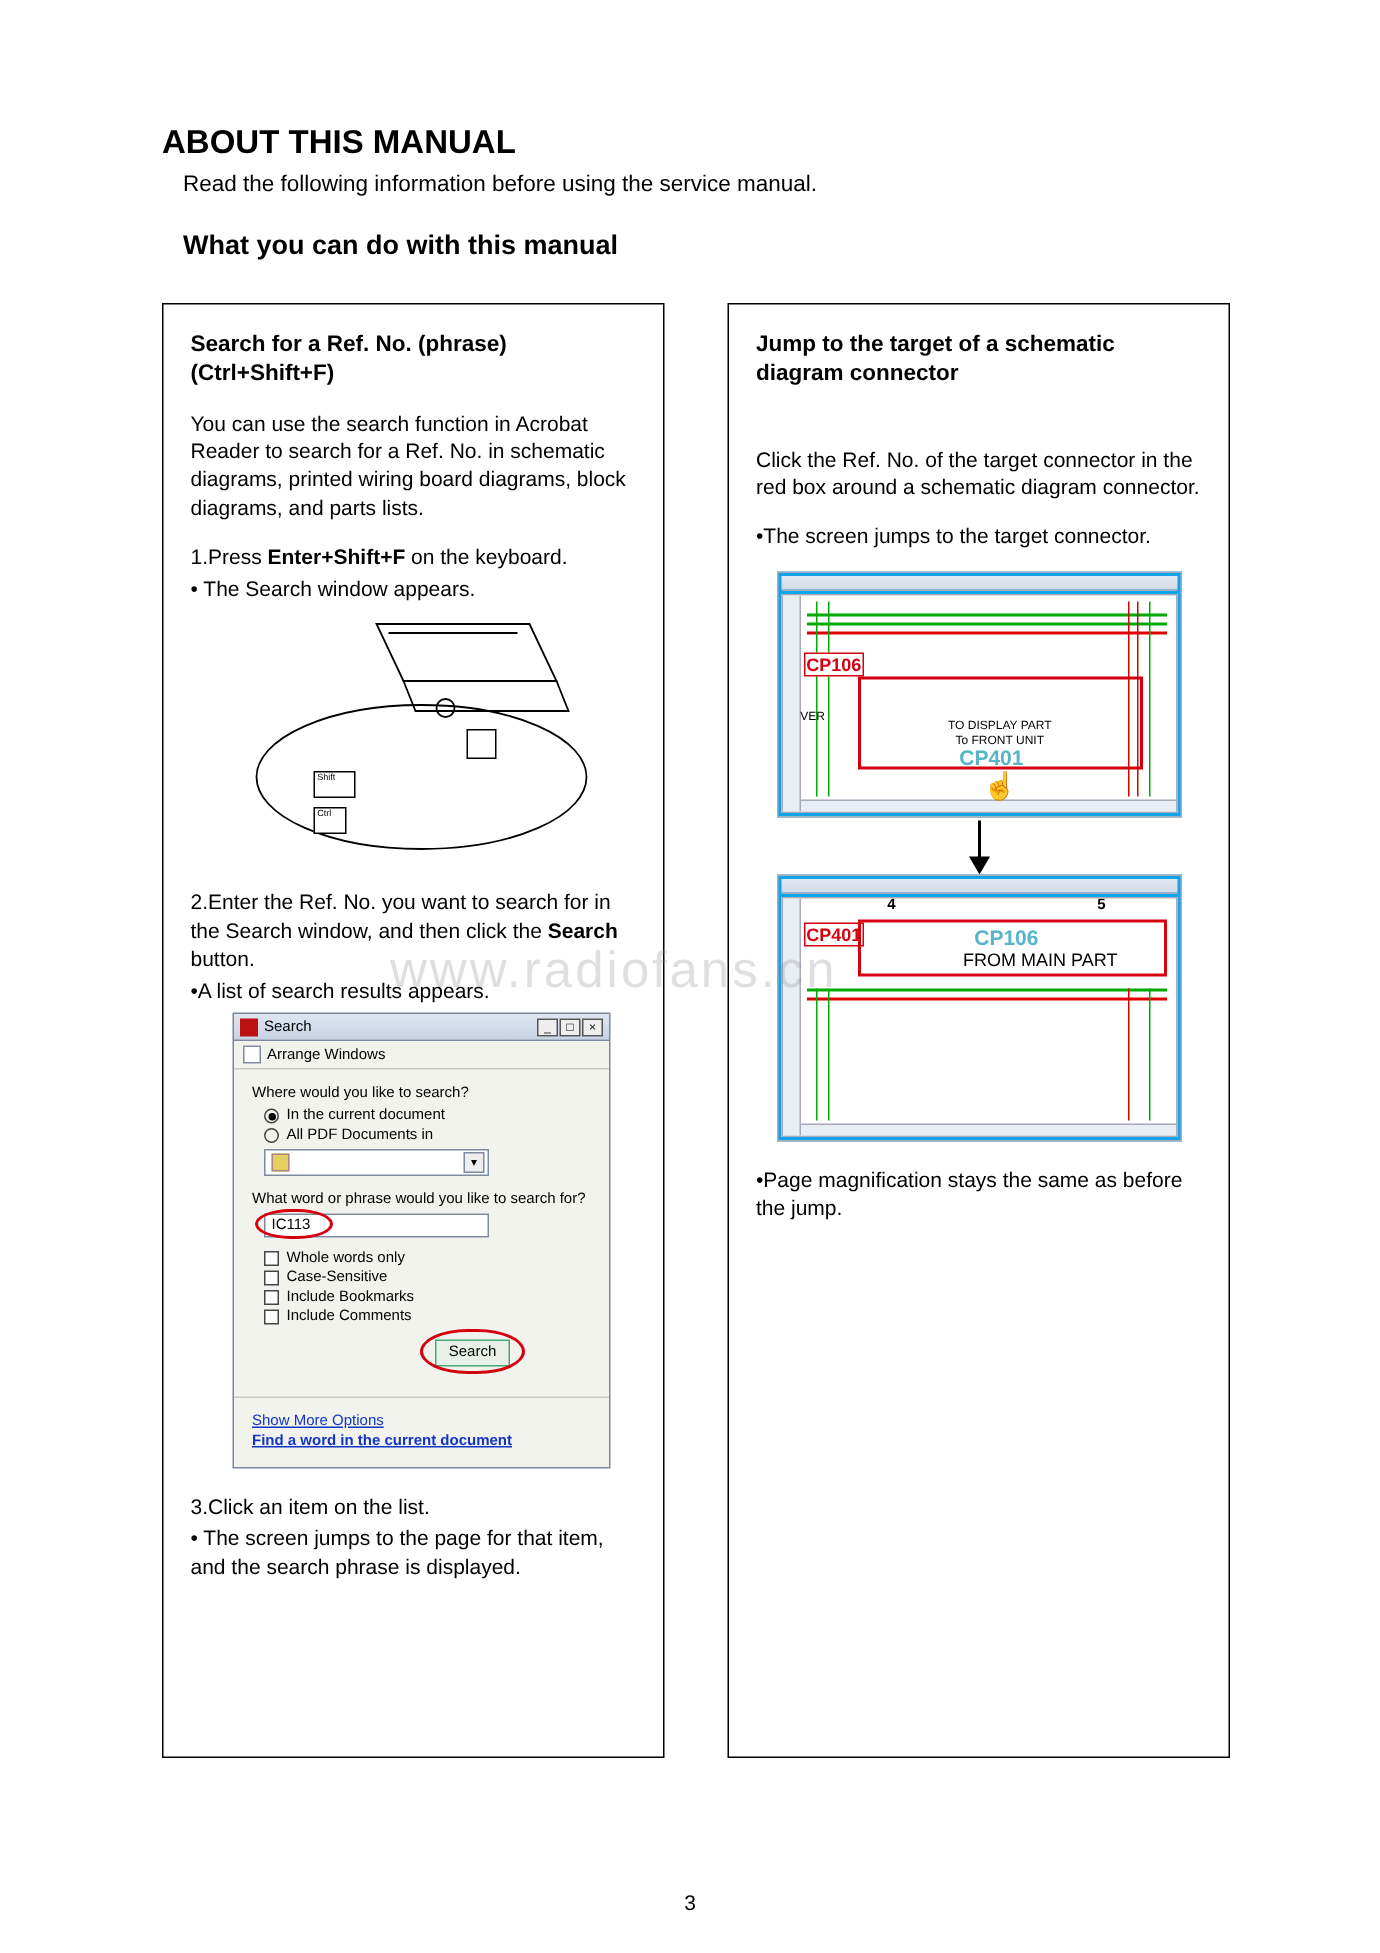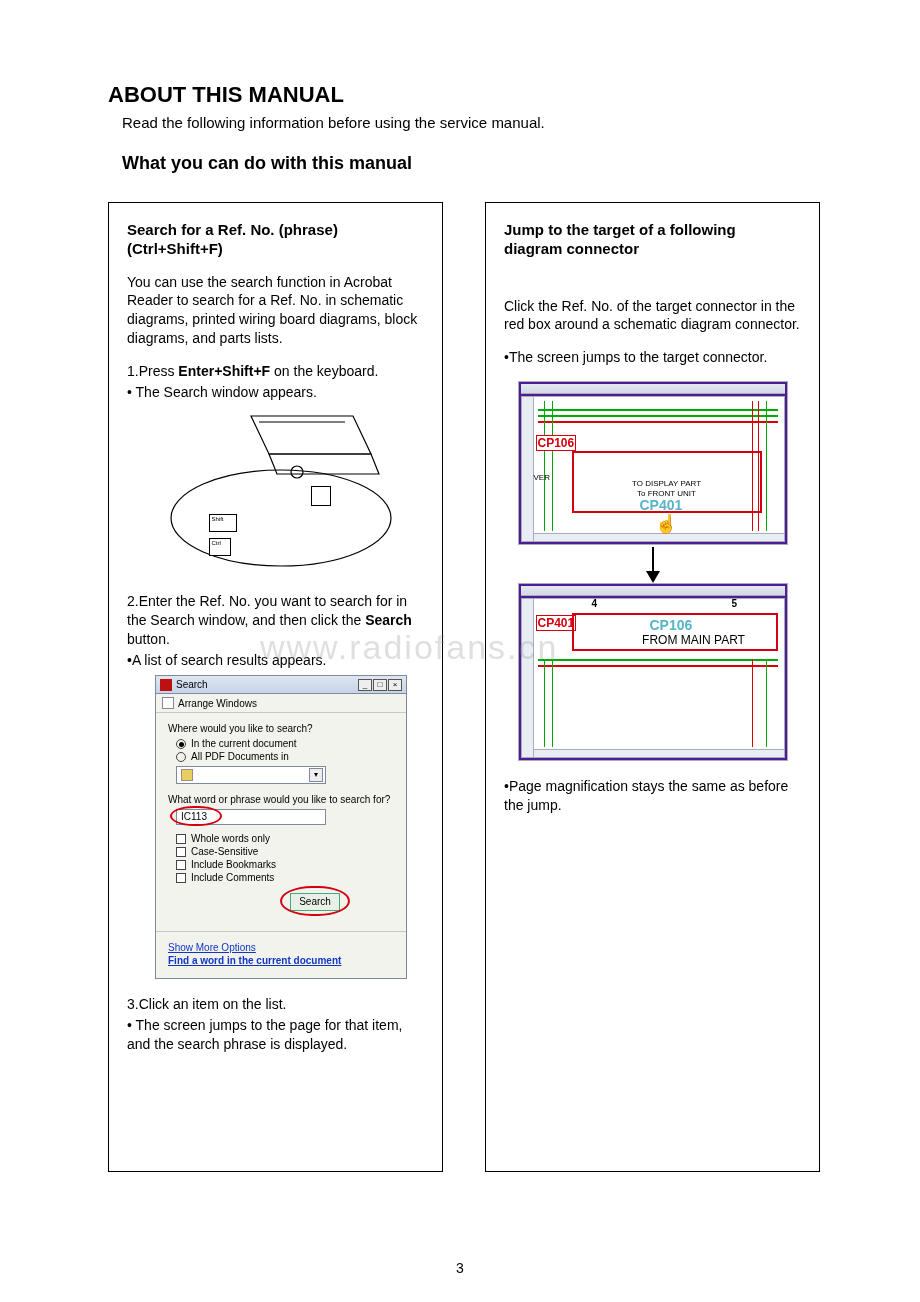--- a/index.html
+++ b/index.html
@@ -159,21 +159,21 @@
   .figB .linkrow.bold { font-weight: bold; }
   .figB .bodylower { border-top: 1px solid #c9c9c2; padding: 8px 10px 10px 12px; }
 
   
   .figC {
     width: 270px;
     margin: 14px auto 16px auto;
   }
   .figC .panel {
     border: 1px solid #aab;
-    background: #4c1d95;
+    background: #0ea5e9;
     padding: 2px 2px 2px 2px;
     position: relative;
   }
   .figC .toolbar {
     height: 10px;
     background: linear-gradient(#e4e8f0,#d2d9e6);
     border-bottom: 1px solid #aab;
     margin-bottom: 2px;
   }
   .figC .canvas {
@@ -355,21 +355,21 @@
       </div>
     </div>
 
     <p class="step">3.Click an item on the list.</p>
     <p class="bullet" style="margin-left:8px">• The screen jumps to the page for that item, and the search phrase is displayed.</p>
   </div>
 
   <div class="column col-right">
 
     <p class="box-title">
-      <span>Jump to the target of a following</span><br>
+      <span>Jump to the target of a schematic</span><br>
       <span>diagram connector</span>
     </p>
 
     <div style="height:24px"></div>
 
     <p class="box-text">Click the Ref. No. of the target connector in the red box around a schematic diagram connector.</p>
     <p class="bullet">•The screen jumps to the target connector.</p>
 
     <div class="figC">
 

